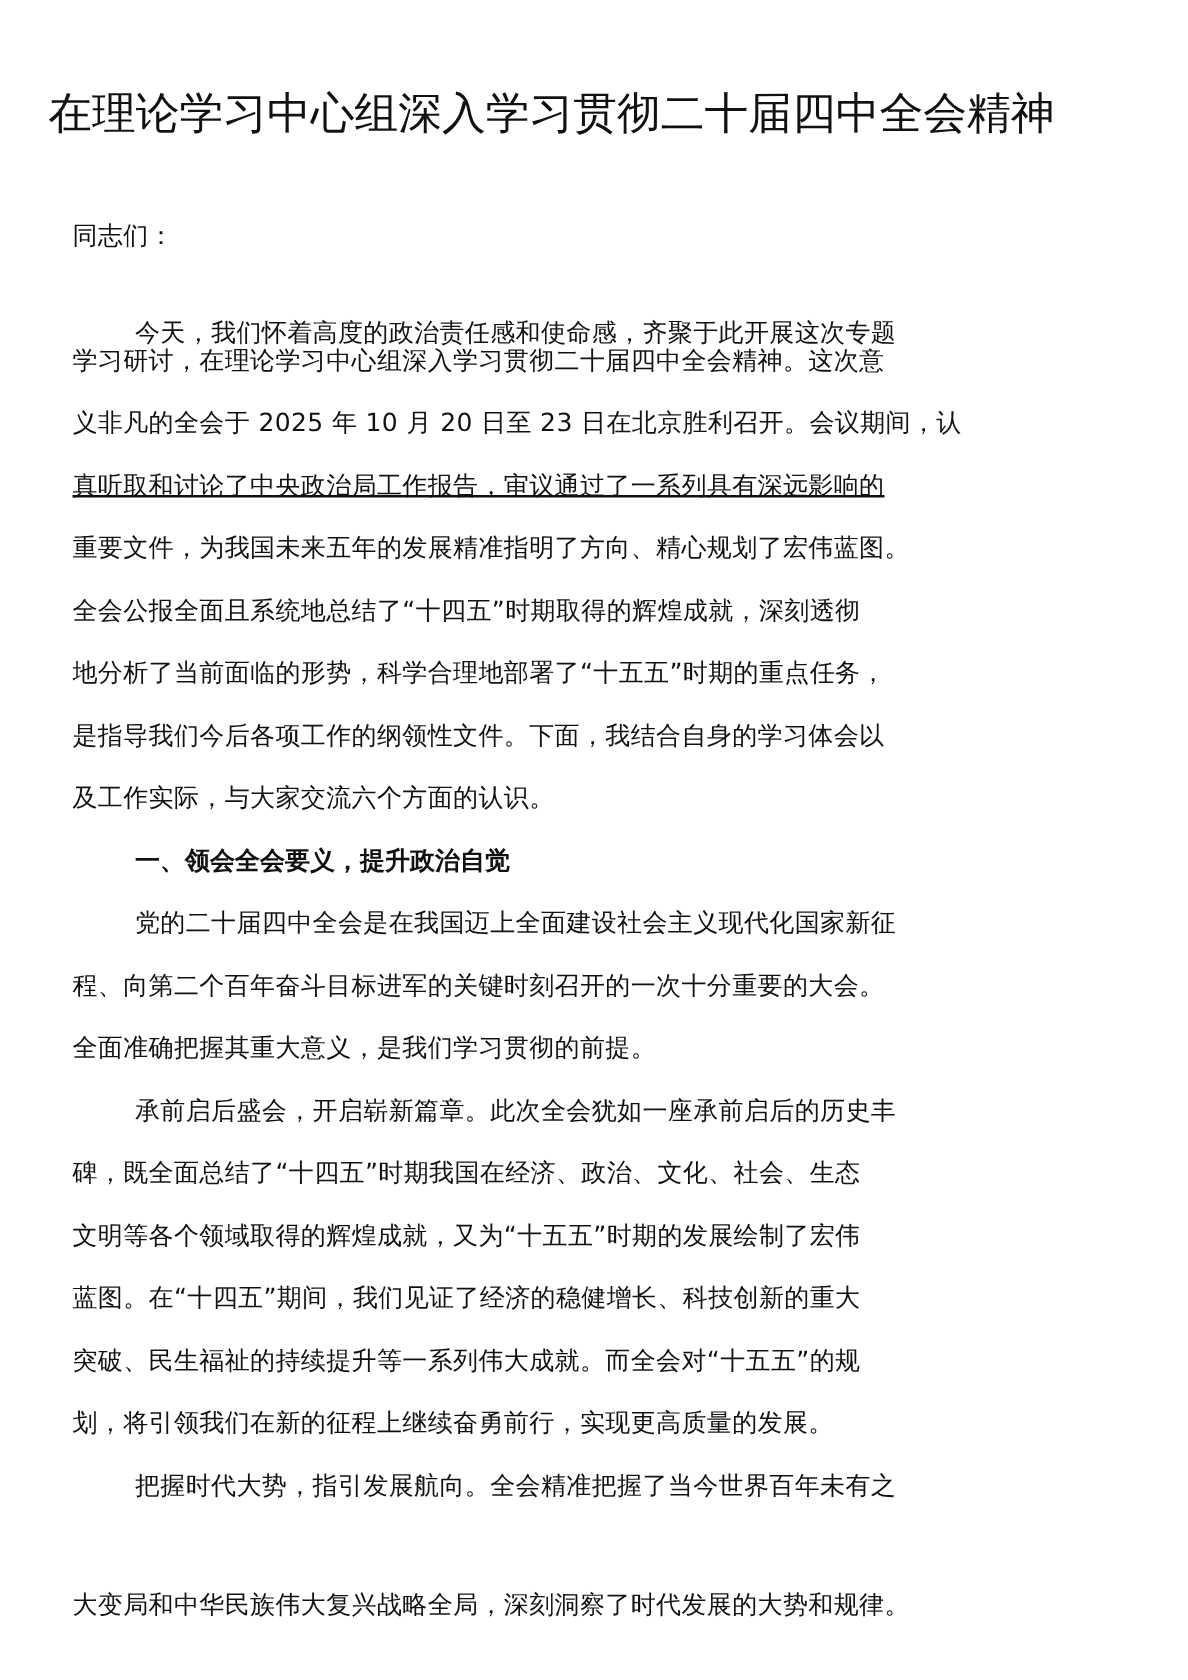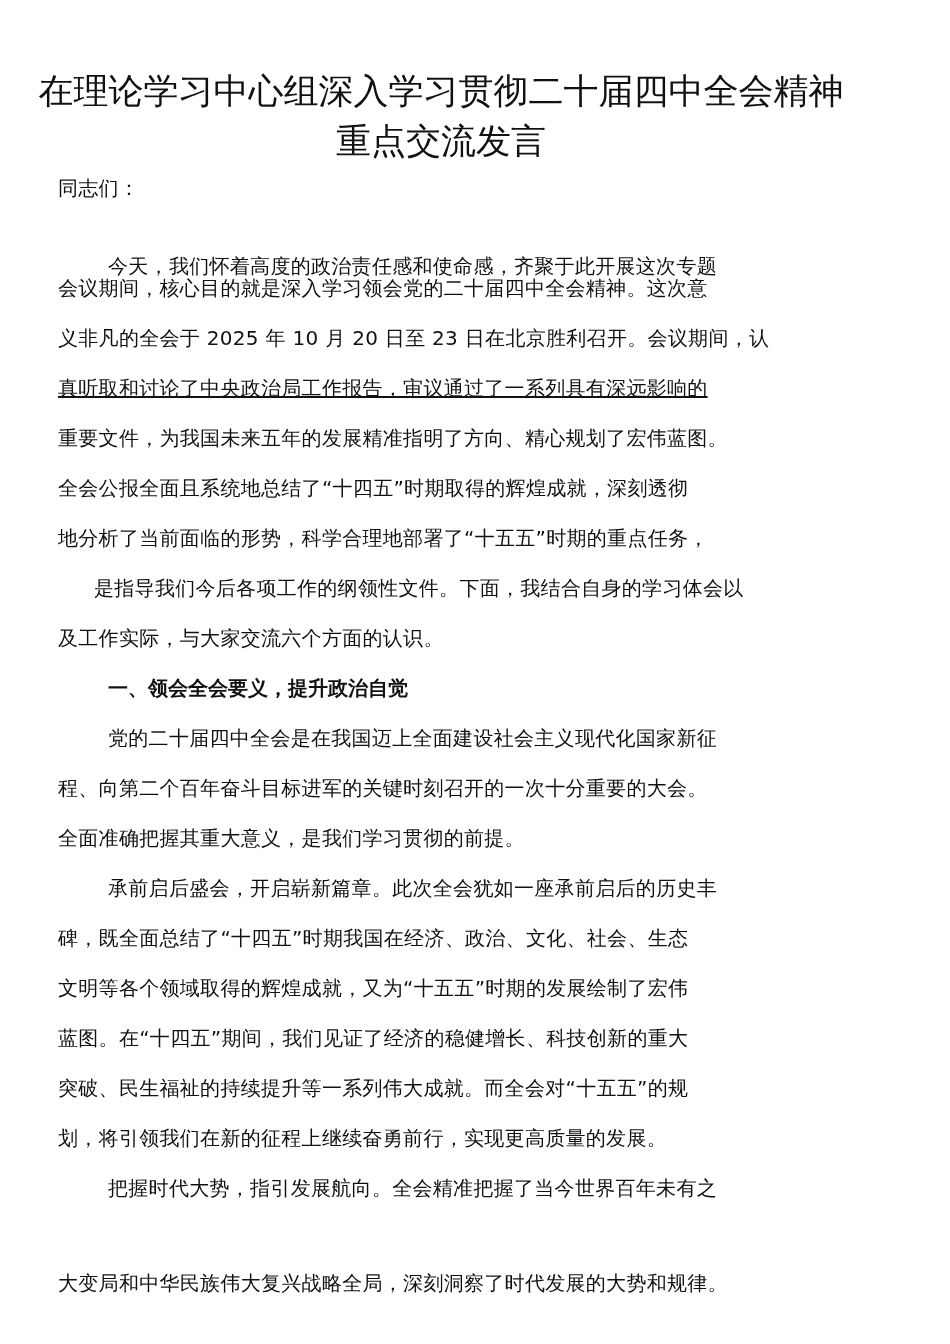--- a/index.html
+++ b/index.html
@@ -44,33 +44,32 @@
       letter-spacing: 0.3px;
     }
     .indent { left: 108px; }
     .heading-line { letter-spacing: 0px; font-weight: bold; }
   </style>
 </head>
 <body>
 
 <div class="page">
   <div class="title title-line-1">在理论学习中心组深入学习贯彻二十届四中全会精神</div>
-  <div class="title title-line-2">重点交流发言</div>
 
   <div class="line" style="top:173px;">同志们：</div>
 
   <div id="body-lines">
       <div class="line indent" style="top: 223px; margin-top: 28px;">今天，我们怀着高度的政治责任感和使命感，齐聚于此开展这次专题</div>
-      <div class="line" style="top: 273px;">会议期间，核心目的就是深入学习领会党的二十届四中全会精神。这次意</div>
+      <div class="line" style="top: 273px;">学习研讨，在理论学习中心组深入学习贯彻二十届四中全会精神。这次意</div>
       <div class="line" style="top: 323px;">义非凡的全会于 2025 年 10 月 20 日至 23 日在北京胜利召开。会议期间，认</div>
       <div class="line" style="top: 373px; text-decoration: underline;">真听取和讨论了中央政治局工作报告，审议通过了一系列具有深远影响的</div>
       <div class="line" style="top: 423px;">重要文件，为我国未来五年的发展精准指明了方向、精心规划了宏伟蓝图。</div>
       <div class="line" style="top: 473px;">全会公报全面且系统地总结了“十四五”时期取得的辉煌成就，深刻透彻</div>
       <div class="line" style="top: 523px;">地分析了当前面临的形势，科学合理地部署了“十五五”时期的重点任务，</div>
-      <div class="line" style="top: 573px; margin-left: 36px;">是指导我们今后各项工作的纲领性文件。下面，我结合自身的学习体会以</div>
+      <div class="line" style="top: 573px;">是指导我们今后各项工作的纲领性文件。下面，我结合自身的学习体会以</div>
       <div class="line" style="top: 623px;">及工作实际，与大家交流六个方面的认识。</div>
       <div class="line indent heading-line" style="top: 673px;">一、领会全会要义，提升政治自觉</div>
       <div class="line indent" style="top: 723px;">党的二十届四中全会是在我国迈上全面建设社会主义现代化国家新征</div>
       <div class="line" style="top: 773px;">程、向第二个百年奋斗目标进军的关键时刻召开的一次十分重要的大会。</div>
       <div class="line" style="top: 823px;">全面准确把握其重大意义，是我们学习贯彻的前提。</div>
       <div class="line indent" style="top: 873px;">承前启后盛会，开启崭新篇章。此次全会犹如一座承前启后的历史丰</div>
       <div class="line" style="top: 923px;">碑，既全面总结了“十四五”时期我国在经济、政治、文化、社会、生态</div>
       <div class="line" style="top: 973px;">文明等各个领域取得的辉煌成就，又为“十五五”时期的发展绘制了宏伟</div>
       <div class="line" style="top: 1023px;">蓝图。在“十四五”期间，我们见证了经济的稳健增长、科技创新的重大</div>
       <div class="line" style="top: 1073px;">突破、民生福祉的持续提升等一系列伟大成就。而全会对“十五五”的规</div>

